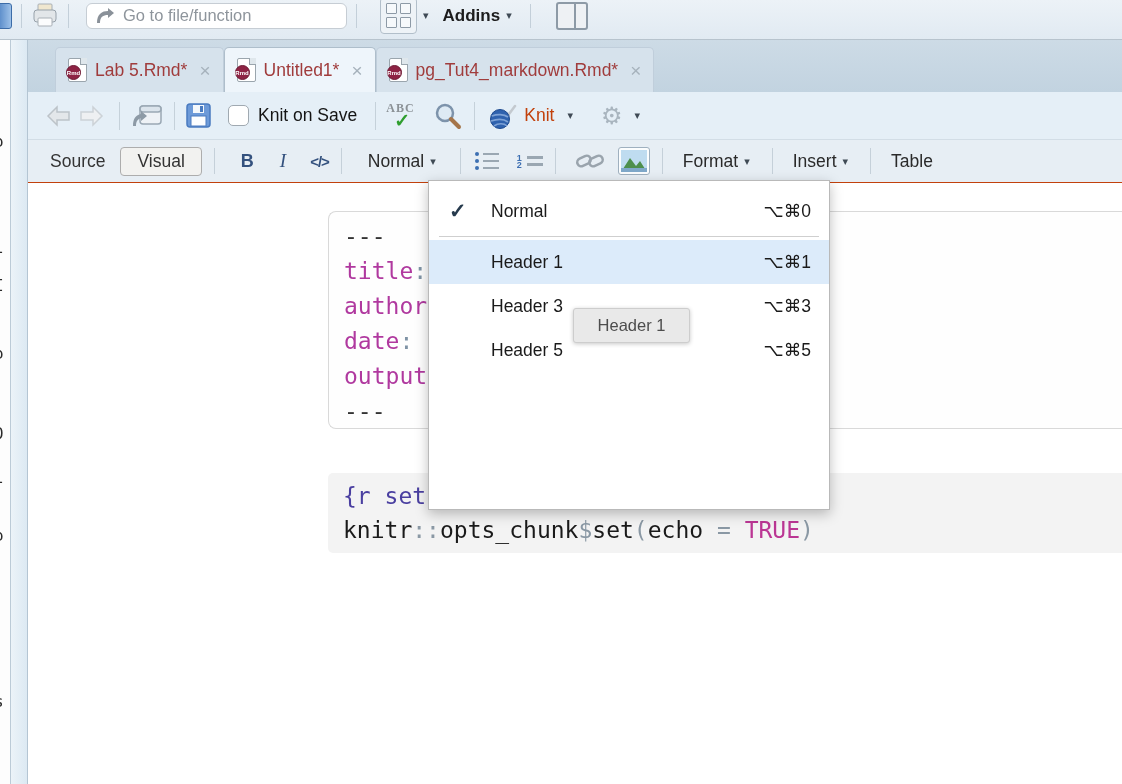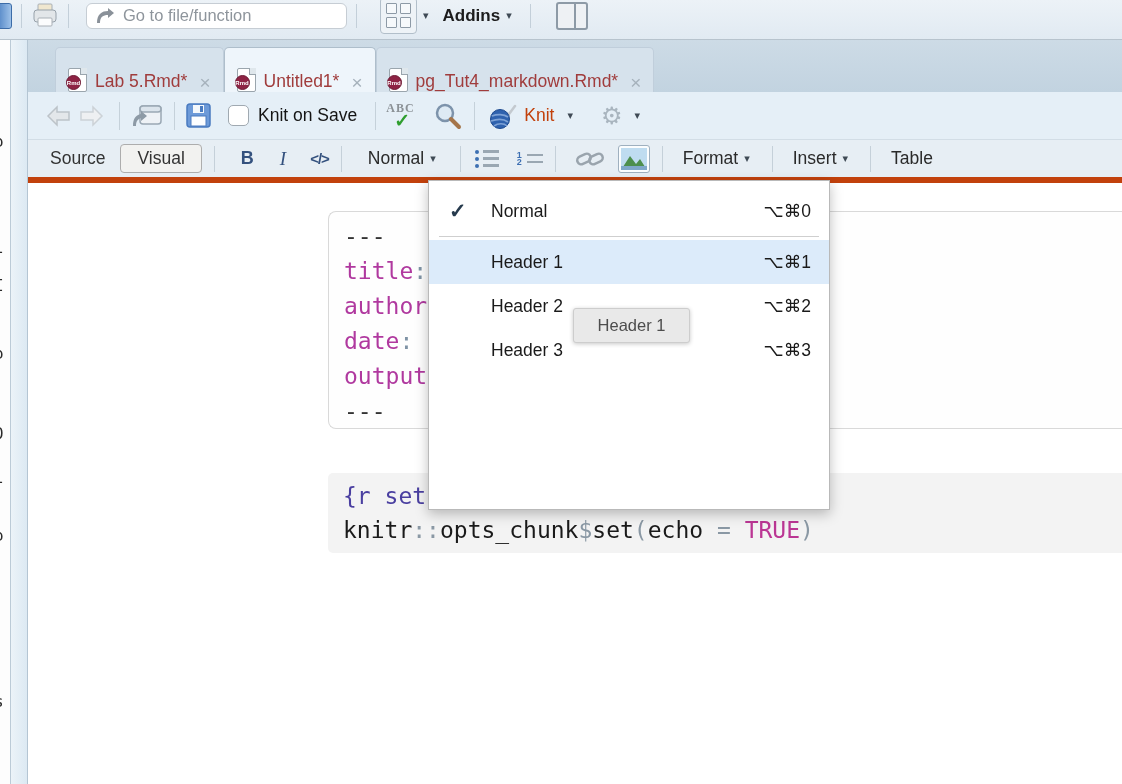--- a/index.html
+++ b/index.html
@@ -36,21 +36,21 @@
   .frag:nth-child(4){top:304px;} .frag:nth-child(5){top:384px;} .frag:nth-child(6){top:428px;}
   .frag:nth-child(7){top:486px;} .frag:nth-child(8){top:612px;} .frag:nth-child(9){top:652px;}
   .left-divider { position:absolute; left:10px; top:40px; width:18px; height:744px;
     background:linear-gradient(90deg,#ecf3f8,#dce9f3); border-left:1px solid #bccbd7; border-right:1px solid #b4c5d3; }
 
   
   .main { position:absolute; left:28px; top:40px; width:1094px; height:744px; display:flex; flex-direction:column; }
 
   
   .tab-bar { height:52px; background:linear-gradient(#cddbe6,#c2d3e0); display:flex; align-items:flex-end; padding-left:27px; }
-  .tab { height:45px; display:flex; align-items:flex-end; gap:8px; padding:0 12px;
+  .tab { height:45px; display:flex; align-items:center; gap:8px; padding:0 12px;
     border:1px solid #c0cedb; border-bottom:none; border-radius:5px 5px 0 0; background:#d6e2ec; }
   .tab.active { background:#eef5fb; border-color:#aebecb; }
   .tab-label { font-size:17.5px; color:var(--tab-red,#a03c3c); white-space:nowrap; }
   .tab-close { font-size:19px; color:#a6b2bc; line-height:1; margin-left:4px; }
   .rmd-icon { position:relative; width:19px; height:24px; background:#fff; border:1px solid #9aa5ad;
     border-radius:2px; flex:none; }
   .rmd-icon::before { content:""; position:absolute; right:-1px; top:-1px; width:6px; height:6px;
     background:#dfe7ec; border-left:1px solid #9aa5ad; border-bottom:1px solid #9aa5ad; }
   .rmd-badge { position:absolute; left:-3px; top:6px; width:15px; height:15px; border-radius:50%;
     background:#8e2344; border:1px solid #6e1a34; color:#fff; font-size:6px; font-weight:bold;
@@ -65,21 +65,21 @@
   .knit-on-save { font-size:17.5px; color:#141414; margin-left:9px; white-space:nowrap; }
   .abc-icon { position:relative; width:36px; height:30px; }
   .abc-icon .abc { position:absolute; top:0; left:0; font-family:"Liberation Serif",serif;
     font-size:12px; font-weight:bold; color:#8b9196; letter-spacing:1px; }
   .abc-icon .chk { position:absolute; left:8px; top:8px; font-size:19px; font-weight:bold; color:#2f9e2f; }
   .knit-btn { display:flex; align-items:center; gap:7px; margin-left:4px; }
   .knit-label { font-size:17.5px; color:#c2410c; }
   .gear-icon { font-size:24px; color:#a9b5bf; margin-left:28px; line-height:1; }
 
   
-  .format-toolbar { height:43px; background:#e7eef4; border-bottom:6px solid #c2410c;
+  .format-toolbar { height:43px; background:#e7eef4; border-bottom:1px solid #c2410c;
     display:flex; align-items:center; padding-left:22px; }
   .ft-sep { width:1px; height:26px; background:#c5d0d9; margin:0 12px; }
   .src-label { font-size:17.5px; color:#333; }
   .visual-btn { font-size:17.5px; color:#333; background:#f2f2f0; border:1px solid #adadad;
     border-radius:4px; padding:3px 16px; margin-left:15px; }
   .fmt-b { font-size:18px; font-weight:bold; color:var(--accent-blue,#34517e); margin-left:14px; }
   .fmt-i { font-family:"Liberation Serif",serif; font-style:italic; font-size:19px; color:var(--accent-blue,#34517e); margin-left:26px; }
   .fmt-code { font-size:15px; font-weight:bold; color:var(--accent-blue,#34517e); margin-left:24px; letter-spacing:-1px; }
   .style-btn { display:flex; align-items:center; margin-left:14px; }
   .style-btn-label { font-size:17.5px; color:#2a2a2a; }
@@ -341,27 +341,27 @@
       <span class="menu-shortcut">⌥⌘0</span>
     </div>
     <div class="menu-sep"></div>
     <div class="menu-row highlight">
       <span class="menu-check"></span>
       <span class="menu-item-label">Header 1</span>
       <span class="menu-shortcut">⌥⌘1</span>
     </div>
     <div class="menu-row">
       <span class="menu-check"></span>
-      <span class="menu-item-label">Header 2</span>
-      <span class="menu-shortcut">⌥⌘2</span>
+      <span class="menu-item-label">Header 3</span>
+      <span class="menu-shortcut">⌥⌘3</span>
     </div>
     <div class="menu-row">
       <span class="menu-check"></span>
-      <span class="menu-item-label">Header 3</span>
-      <span class="menu-shortcut">⌥⌘3</span>
+      <span class="menu-item-label">Header 5</span>
+      <span class="menu-shortcut">⌥⌘5</span>
     </div>
   </div>
 
   <div class="tooltip">
     <span>Header 1</span>
   </div>
 
 </div>
 
 </body></html>

